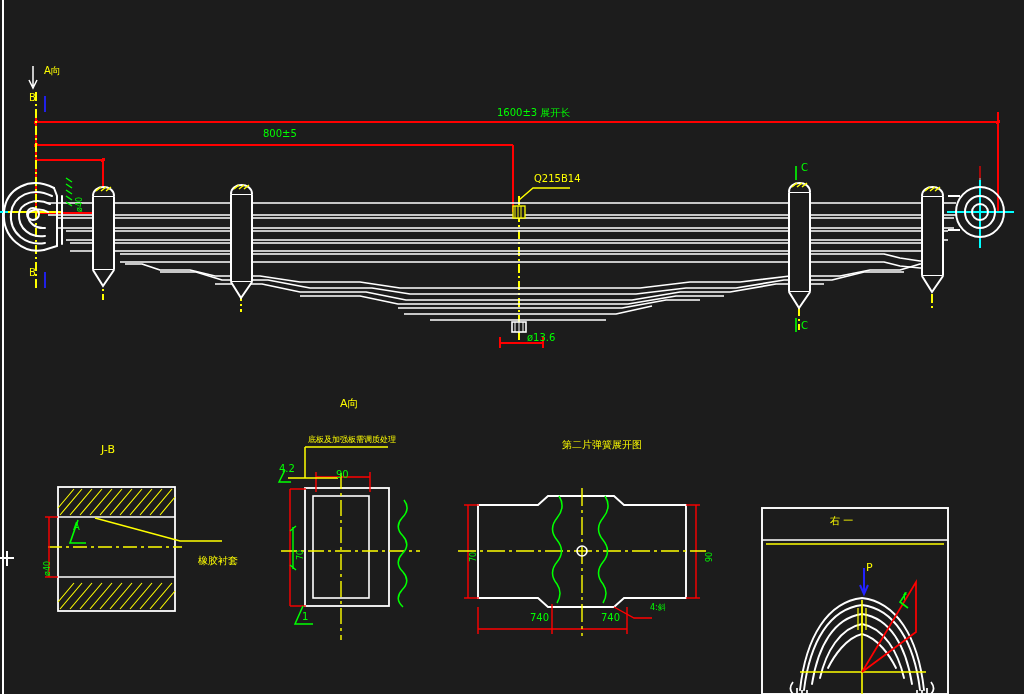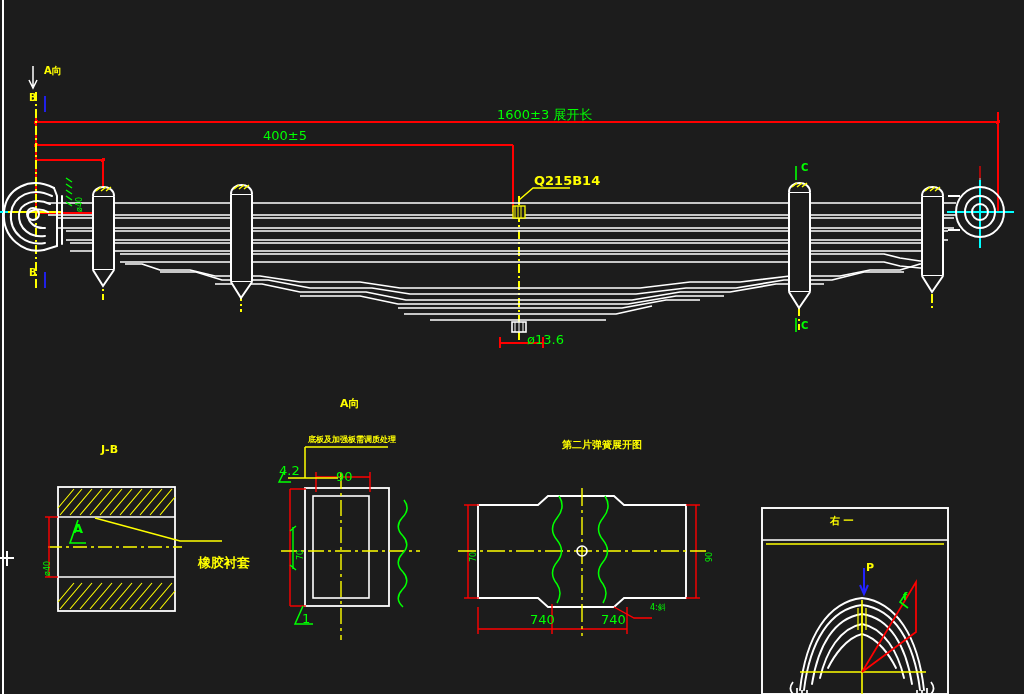--- a/index.html
+++ b/index.html
@@ -2,28 +2,28 @@
 <html><head>
 <meta charset="utf-8">
 <style>
   html,body{margin:0;padding:0;background:#1a1a1a;}
   body{width:1024px;height:694px;overflow:hidden;
        font-family:"DejaVu Sans","Liberation Sans",sans-serif;}
   #canvas{position:relative;width:1024px;height:694px;background:#1c1c1c;}
   #canvas > svg{position:absolute;left:0;top:0;}
   .lbl{position:absolute;white-space:nowrap;line-height:1;
        font-family:"DejaVu Sans","Liberation Sans",sans-serif;}
-  .y{color:#ffff00;font-weight:bold;}
+  .y{color:#ffff00;}
   .g{color:#00ff00;}
-  .t9{font-size:13px;}
+  .t9{font-size:10px;}
   .t8{font-size:8px;}
   .t10{font-size:10px;}
   .t11{font-size:11px;}
   .vert{transform-origin:0 0;transform:rotate(-90deg);}
-  .bold{font-weight:bold;}
+  .bold{font-weight:normal;}
 </style>
 </head>
 <body>
 
 <div id="canvas">
 
   <svg width="1024" height="694" viewBox="0 0 1024 694">
 
     <g shape-rendering="crispEdges">
       <line x1="3" y1="0" x2="3" y2="694" stroke="#ffffff" stroke-width="1.6"></line>
@@ -304,21 +304,21 @@
     </g>
   </svg>
 
   <div class="lbl y t10 bold" style="left:44px;top:66px">A向</div>
   <div class="lbl y t10 bold" style="left:29px;top:93px">B</div>
   <div class="lbl y t10 bold" style="left:29px;top:268px">B</div>
   <div class="lbl g t10 bold" style="left:801px;top:163px">C</div>
   <div class="lbl g t10 bold" style="left:801px;top:321px">C</div>
 
   <div class="lbl g t9" style="left:497px;top:108px">1600±3 展开长</div>
-  <div class="lbl g t9" style="left:263px;top:129px">400±5</div>
+  <div class="lbl g t9" style="left:263px;top:129px">800±5</div>
   <div class="lbl g t8 vert" style="left:76px;top:212px">ø40</div>
   <div class="lbl g t9" style="left:527px;top:333px">ø13.6</div>
 
   <div class="lbl y t9" style="left:534px;top:174px">Q215B14</div>
 
   <div class="lbl y t11 bold" style="left:101px;top:444px">J-B</div>
   <div class="lbl g t8 vert" style="left:44px;top:576px">ø40</div>
   <div class="lbl y t9" style="left:198px;top:556px">橡胶衬套</div>
   <div class="lbl g t9 bold" style="left:73px;top:522px">A</div>
 

